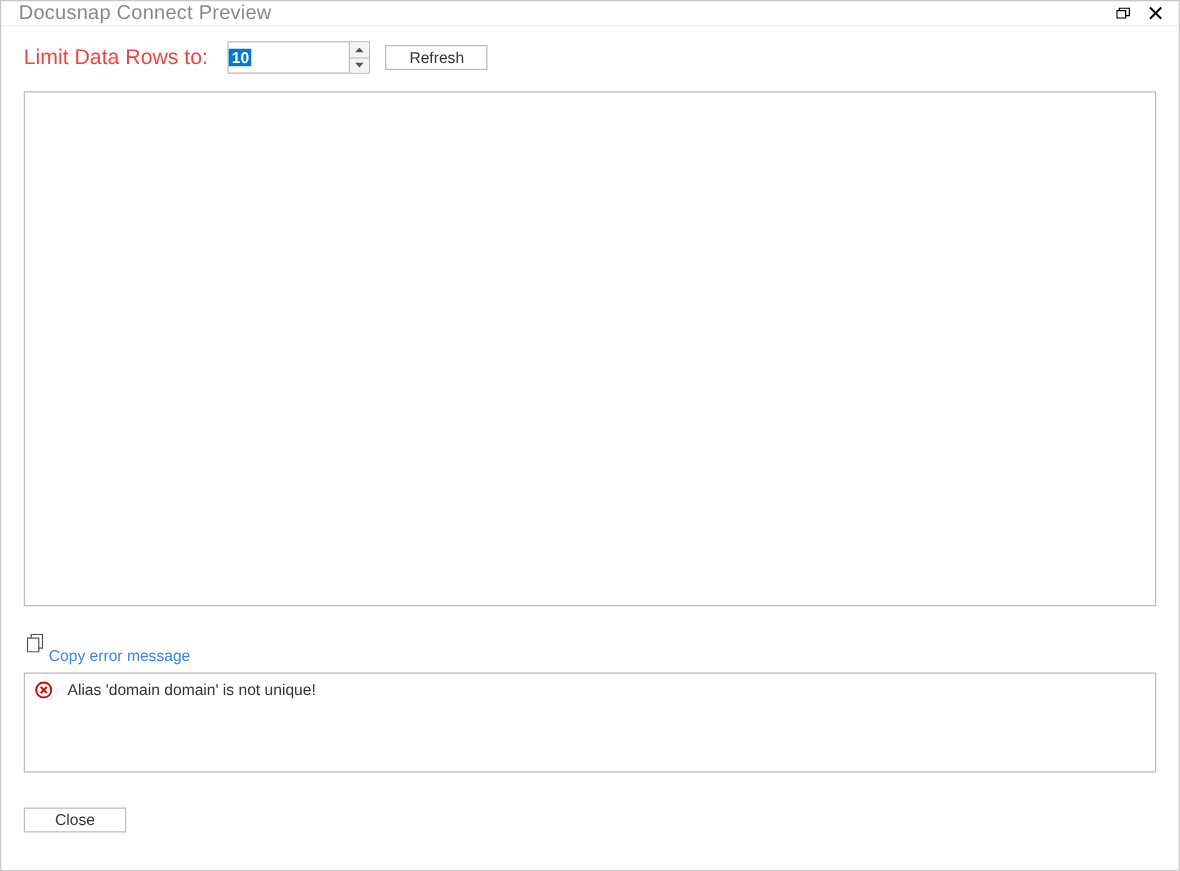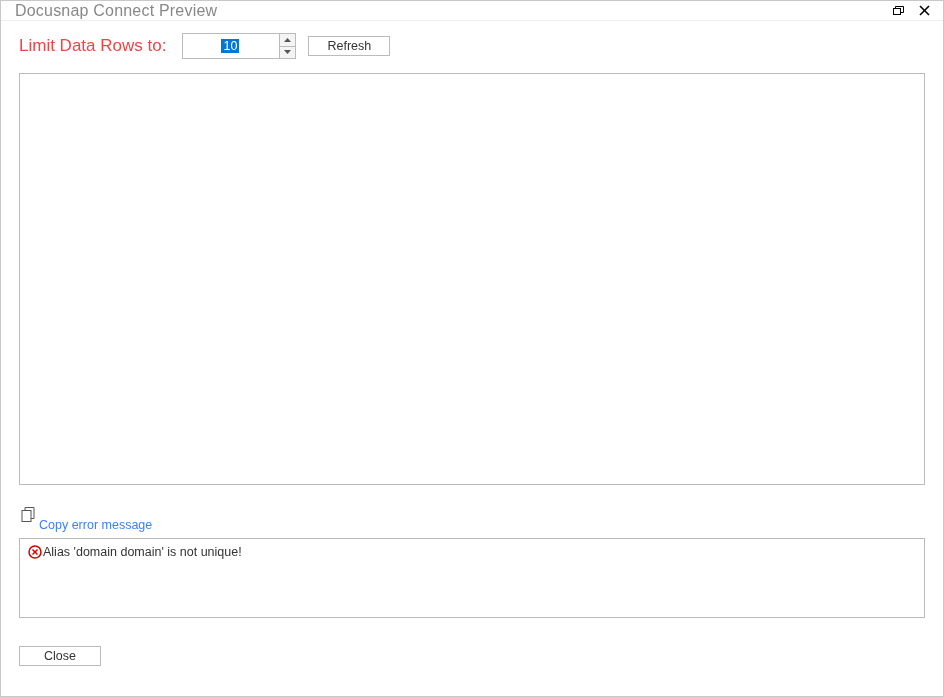--- a/index.html
+++ b/index.html
@@ -69,22 +69,23 @@
       align-items: stretch;
       height: 26px;
       border: 1px solid #bbb;
       width: 114px;
       background: #fff;
     }
     .numeric-value {
       flex: 1;
       display: flex;
       align-items: center;
-      justify-content: center;
+      justify-content: flex-start;
       padding-right: 2px;
+      font-weight: bold;
     }
     .numeric-value span {
       background: #0078d7;
       color: #fff;
       padding: 0 2px;
       font-size: 12.5px;
     }
     .spinner {
       width: 16px;
       display: flex;
@@ -138,21 +139,21 @@
       border: 1px solid #bbb;
       background: #fff;
       padding: 6px 8px;
       height: 80px;
       display: flex;
       flex-direction: column;
     }
     .error-line {
       display: flex;
       align-items: center;
-      gap: 1px;
+      gap: 12px;
     }
     .error-text {
       font-size: 12.5px;
       color: #333;
     }
     .footer {
       display: flex;
       justify-content: flex-start;
       margin-top: 28px;
     }

